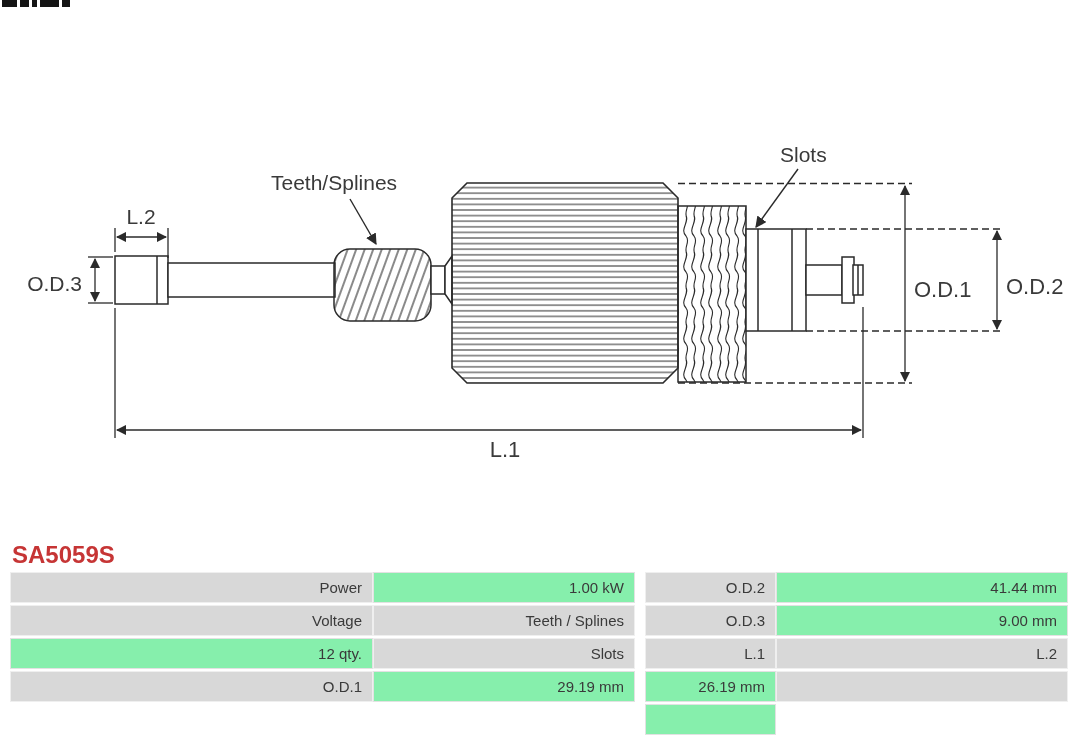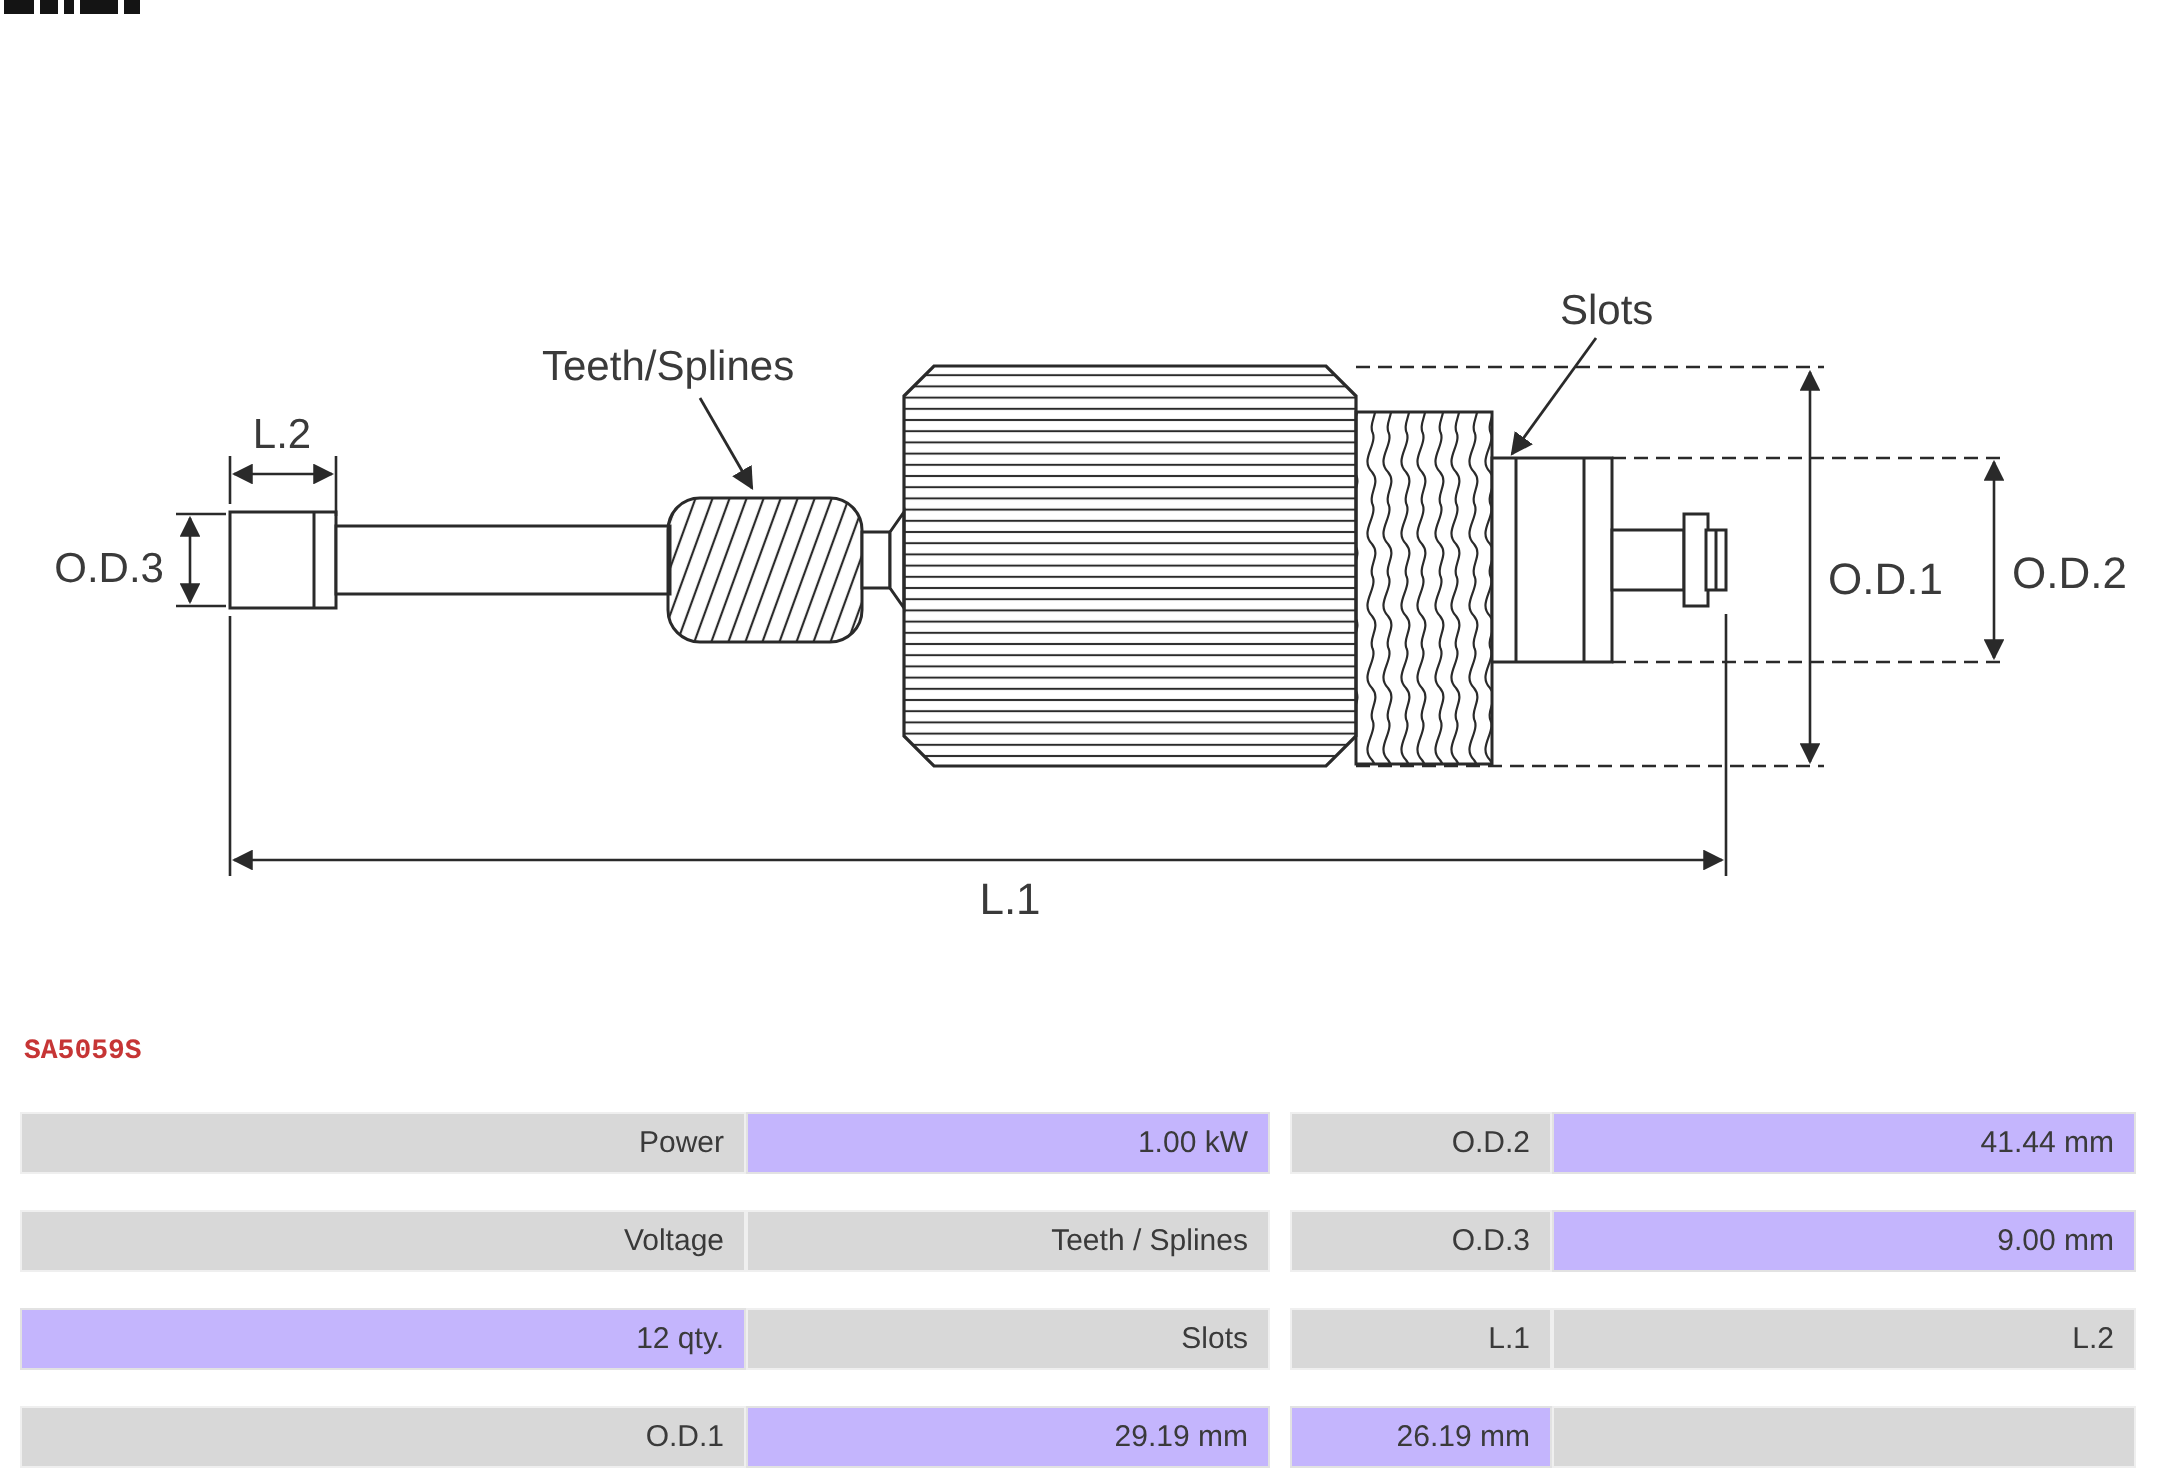--- a/index.html
+++ b/index.html
@@ -6,28 +6,28 @@
   html, body { background: #fff; }
   body { font-family: "Liberation Sans", sans-serif; }
   .page { position: relative; width: 1080px; height: 741px; background: #fff; overflow: hidden; }
 
   .logo-frag { position: absolute; top: 0; left: 2px; height: 8px; display: flex; gap: 3px; align-items: flex-start; }
   .logo-frag i { display: block; height: 7px; background: #141414; }
 
   svg.diagram { position: absolute; left: 0; top: 0; display: block; }
   svg.diagram text { font-family: "Liberation Sans", sans-serif; fill: #3a3a3a; }
 
-  .part-number { position: absolute; left: 12px; top: 518px; font-size: 14px; font-weight: bold; color: #c63535; font-family: Liberation Mono, monospace; }
+  .part-number { position: absolute; left: 12px; top: 541px; font-size: 24px; font-weight: bold; color: #c63535; }
 
-  .spec-grid { position: absolute; top: 556px; display: grid; grid-auto-rows: 31px; row-gap: 18px; }
+  .spec-grid { position: absolute; top: 572px; display: grid; grid-auto-rows: 31px; row-gap: 2px; }
   .spec-grid.left  { left: 10px;  grid-template-columns: 363px 262px; }
   .spec-grid.right { left: 645px; grid-template-columns: 131px 292px; }
   .cell { line-height: 29px; font-size: 15px; color: #3a3a3a; text-align: right; padding-right: 10px; overflow: hidden; white-space: nowrap; }
   .cell.lbl { background: #d8d8d8; border: 1px solid #efefef; }
-  .cell.val { background: #c4b5fd; border: 1px solid #e2e2e2; }
+  .cell.val { background: #86efac; border: 1px solid #e2e2e2; }
 </style>
 </head>
 <body>
 
 <div class="page">
 
   <div class="logo-frag">
     <i style="width:15px"></i>
       <i style="width:9px"></i>
       <i style="width:5px"></i>

